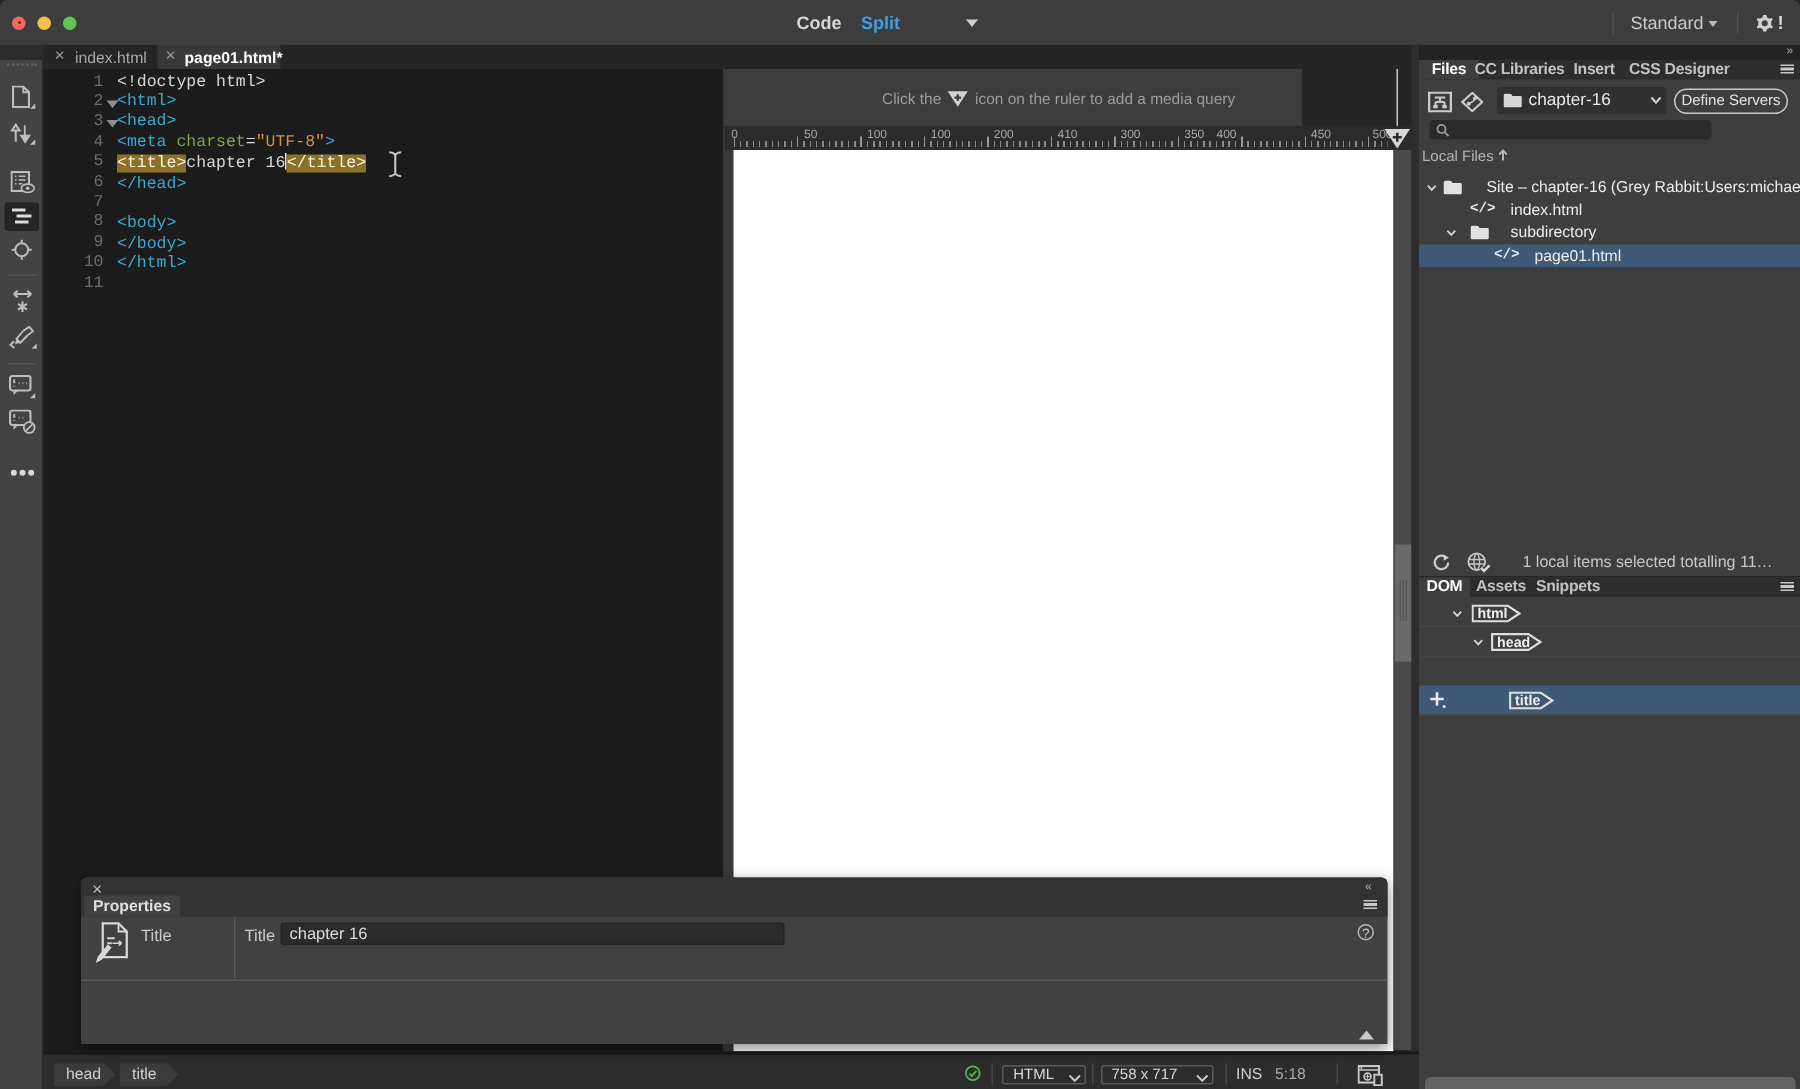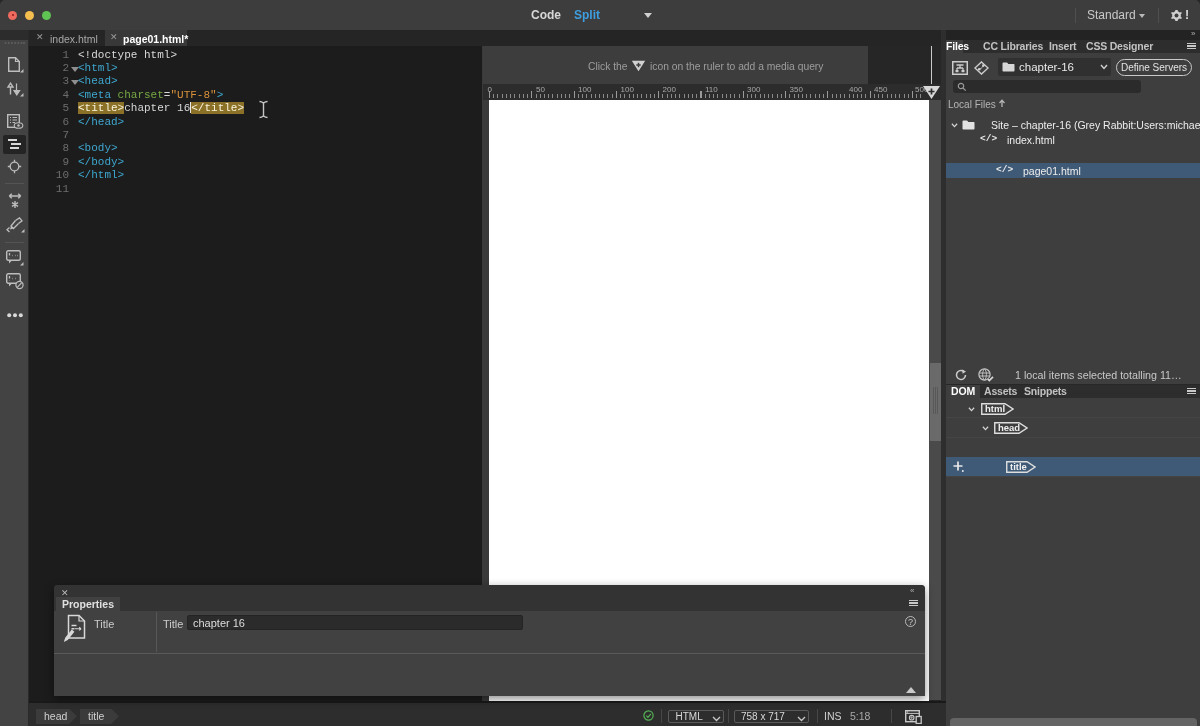--- a/index.html
+++ b/index.html
@@ -204,45 +204,45 @@
   <div style="position:absolute; left:447.5px; top:0; width:1.5px; height:38px; background:#c9c9c9;"></div>
 </div>
 <div class="abs" id="ruler">
   <div class="ticks"></div>
   <div class="ticks2"></div>
   <div class="rnum" style="left:4.5px;">0</div>
   <div class="rnum" style="left:53px;">50</div>
   <div class="rnum" style="left:95px;">100</div>
   <div class="rnum" style="left:137.5px;">100</div>
   <div class="rnum" style="left:179.5px;">200</div>
-  <div class="rnum" style="left:222px;">110</div>
+  <div class="rnum" style="left:222px;">410</div>
   <div class="rnum" style="left:264px;">300</div>
   <div class="rnum" style="left:306.5px;">350</div>
-  <div class="rnum" style="left:366px;">400</div>
+  <div class="rnum" style="left:328px;">400</div>
   <div class="rnum" style="left:391px;">450</div>
   <div class="rnum" style="left:432px;">500</div>
   <svg style="position:absolute; left:439px; top:1px;" width="19" height="15" viewBox="0 0 19 15">
     <path d="M1 1 L18 1 L9.5 14 Z" fill="#d8d8d8"></path>
     <path d="M9.5 3.5 L9.5 9.5 M6.5 6.5 L12.5 6.5" stroke="#2c2c2c" stroke-width="1.7"></path>
   </svg>
 </div>
 <div class="abs" id="page"></div>
 <div class="abs" id="scrollstrip">
     <div id="scrollthumb"></div>
   <div style="position:absolute; left:3.5px; top:287px; width:1px; height:27px; background:#585858;"></div>
   <div style="position:absolute; left:5.8px; top:287px; width:1px; height:27px; background:#585858;"></div>
   <div style="position:absolute; left:8.1px; top:287px; width:1px; height:27px; background:#585858;"></div>
 </div>
 <div class="abs" id="gapcol"></div>
 <div class="abs" id="rpanel">
   <div style="position:absolute; left:0; top:0; width:254px; height:10px; background:#232323;">
     <div style="position:absolute; left:245px; top:-1px; font-size:8px; color:#b0b0b0;">»</div>
   </div>
   <div class="ptabrow" style="top:10px; height:13px;">
-    <div class="ptab on" style="left:0; top:0; width:17px; height:13px; line-height:13px; text-align:center;">Files</div>
+    <div class="ptab on" style="left:0; top:0; width:40px; height:13px; line-height:13px; text-align:center;">Files</div>
     <div class="ptab" style="left:37px; top:0; line-height:13px;">CC Libraries</div>
     <div class="ptab" style="left:103px; top:0; line-height:13px;">Insert</div>
     <div class="ptab" style="left:140px; top:0; line-height:13px;">CSS Designer</div>
     <div class="hamb" style="left:241px; top:3px;">
         <div></div>
         <div></div>
         <div></div>
       </div>
   </div>
 
@@ -285,20 +285,29 @@
         <path d="M1 1 L4 4.2 L7 1" stroke="#d5d5d5" stroke-width="1.4" fill="none"></path>
       </svg>
     <svg style="position:absolute; left:16px; top:2.5px;" width="13" height="10" viewBox="0 0 13 10">
         <path d="M0.5 1.5 Q0.5 0.5 1.5 0.5 L4.6 0.5 Q5.4 0.5 5.8 1.2 L6.3 2 L11.8 2 Q12.5 2 12.5 2.8 L12.5 8.7 Q12.5 9.5 11.7 9.5 L1.3 9.5 Q0.5 9.5 0.5 8.7 Z" fill="#e2e2e2"></path>
       </svg>
     <div class="trtext" style="left:45px;">Site – chapter-16 (Grey Rabbit:Users:michael…</div>
   </div>
   <div class="treerow" style="top:102px;">
     <div style="position:absolute; left:34px; top:1px; font-family:'Liberation Mono',monospace; font-weight:bold; font-size:9.5px; color:#e8e8e8;">&lt;/&gt;</div>
     <div class="trtext" style="left:61px;">index.html</div>
+  </div>
+  <div class="treerow" style="top:117px;">
+    <svg class="chev" style="left:17.5px; top:4.5px;" width="8" height="6" viewBox="0 0 8 6">
+        <path d="M1 1 L4 4.2 L7 1" stroke="#d5d5d5" stroke-width="1.4" fill="none"></path>
+      </svg>
+    <svg style="position:absolute; left:34px; top:2.5px;" width="13" height="10" viewBox="0 0 13 10">
+        <path d="M0.5 1.5 Q0.5 0.5 1.5 0.5 L4.6 0.5 Q5.4 0.5 5.8 1.2 L6.3 2 L11.8 2 Q12.5 2 12.5 2.8 L12.5 8.7 Q12.5 9.5 11.7 9.5 L1.3 9.5 Q0.5 9.5 0.5 8.7 Z" fill="#e2e2e2"></path>
+      </svg>
+    <div class="trtext" style="left:61px;">subdirectory</div>
   </div>
   <div class="treerow selrow" style="top:133px;">
     <div style="position:absolute; left:50px; top:1px; font-family:'Liberation Mono',monospace; font-weight:bold; font-size:9.5px; color:#e8e8e8;">&lt;/&gt;</div>
     <div class="trtext" style="left:77px;">page01.html</div>
   </div>
 
   <svg style="position:absolute; left:9px; top:339px;" width="12" height="12" viewBox="0 0 12 12">
     <path d="M10.5 6 A4.5 4.5 0 1 1 8.6 2.3" fill="none" stroke="#cccccc" stroke-width="1.5"></path>
     <path d="M7.2 0.6 L11 2.6 L7.6 4.8 Z" fill="#cccccc"></path>
   </svg>

